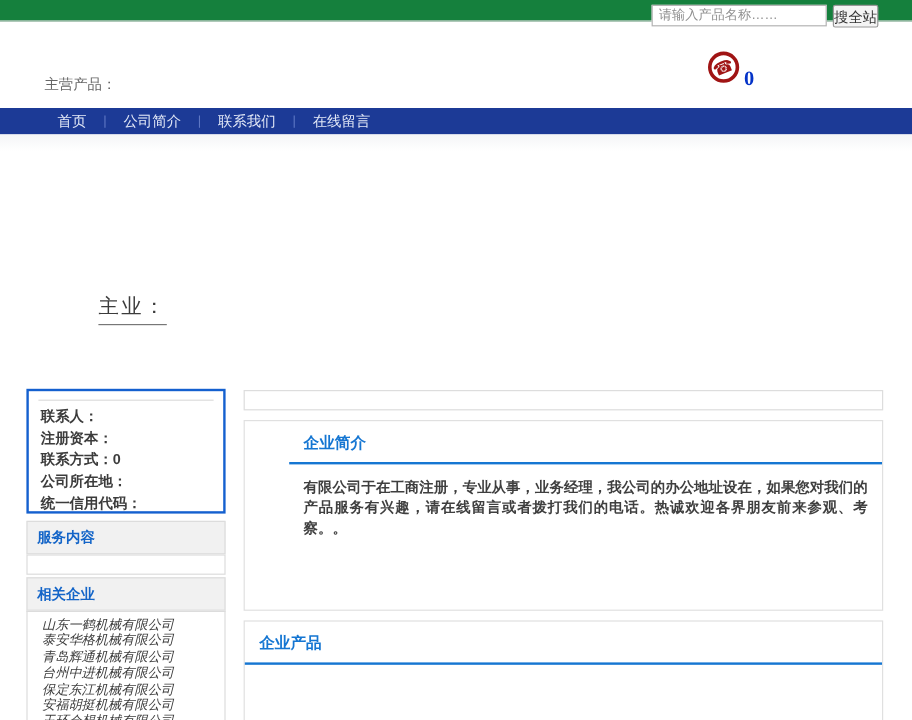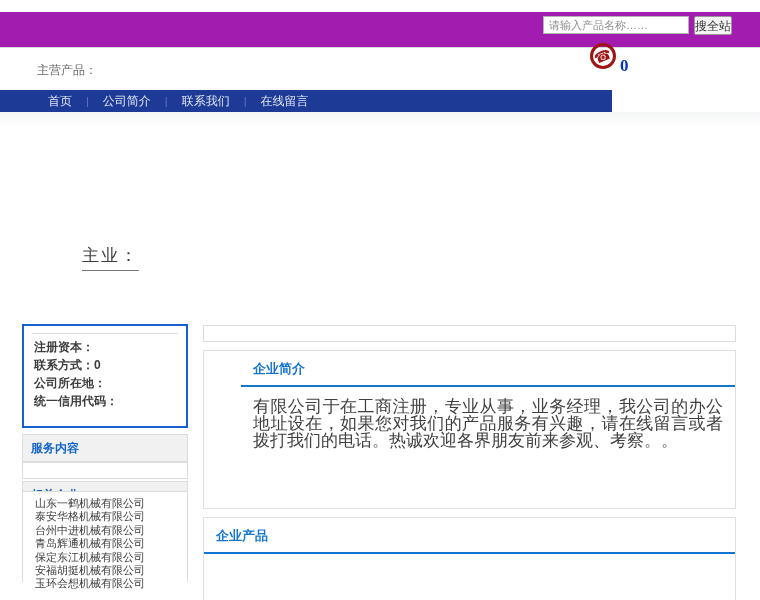--- a/index.html
+++ b/index.html
@@ -1,41 +1,41 @@
 <!DOCTYPE html>
 <html><head>
 <meta charset="utf-8">
 <style>
   * { margin:0; padding:0; box-sizing:border-box; }
   html,body { width:760px; height:600px; background:#fff; }
   body { font-family:"Liberation Sans","DejaVu Sans",sans-serif; }
   .page { position:relative; width:760px; height:600px; overflow:hidden; background:#fff; }
 
   
-  .topbar { position:absolute; left:0; top:0; width:760px; height:36px;
-            background:#a21caf; border-bottom:1px solid #d8d9da;margin-top:12px; }
+  .topbar { position:absolute; left:0; top:0; width:760px; height:18px;
+            background:#15803d; border-bottom:1px solid #d8d9da; }
   .search-input { position:absolute; left:543px; top:4px; width:146px; height:18px;
                   border:1px solid #b3b3b3; background:#fff; font-size:11px; padding:0 5px;
                   color:#333; font-family:inherit; }
   .search-input::placeholder { color:#8f8f8f; }
   .search-btn { position:absolute; left:694px; top:4px; width:38px; height:19px;
                 font-size:12px; color:#333; background:#f4f4f4; border:1px solid #989898;
                 border-radius:2px; font-family:inherit; cursor:pointer; line-height:16px; }
 
   
   .main-products { position:absolute; left:37px; top:62px; font-size:12px; color:#666; }
   .phone-circle { position:absolute; left:590px; top:43px; width:26px; height:26px;
                   border:3px solid #a01414; border-radius:50%;
                   display:flex; align-items:center; justify-content:center; }
   .phone-glyph { font-size:14px; color:#a01414; transform:rotate(-22deg); line-height:1; }
   .phone-zero { position:absolute; left:620px; top:56px; font-family:"Liberation Serif",serif;
                 font-weight:bold; font-size:17px; color:#0433c8; }
 
   
-  .nav { position:absolute; left:0; top:90px; width:612px; height:22px; background:#1c3a96;
+  .nav { position:absolute; left:0; top:90px; width:760px; height:22px; background:#1c3a96;
          display:flex; align-items:center; padding-left:48px; font-size:12px; }
   .nav-item { color:#e3e9f7; margin-right:14px; cursor:pointer; white-space:nowrap; }
   .nav-item:not(:first-child){ margin-left:14px; }
   .nav-sep { color:#5e77c4; font-size:11px; }
   .subband { position:absolute; left:0; top:112px; width:760px; height:14px;
              background:linear-gradient(#f4f5f6,#ffffff); }
 
   
   .main-biz { position:absolute; left:82px; top:228px; font-size:17px; color:#3c3c3c;
               letter-spacing:2px; border-bottom:1px solid #777; padding-bottom:3px;margin-top:16px; }
@@ -47,34 +47,34 @@
   .contact-line { padding:0 10px; font-size:12px; font-weight:bold; color:#3c3c3c;
                   line-height:18px; white-space:nowrap; }
 
   .panel-header { position:absolute; left:22px; width:166px; height:28px; background:#f1f1f1;
                   border:1px solid #dcdcdc; line-height:26px; padding-left:8px;
                   color:#1465c8; font-weight:bold; font-size:12px; }
   .service-header { top:434px; }
   .service-body { position:absolute; left:22px; top:462px; width:166px; height:17px;
                   border:1px solid #dcdcdc; background:#fff; }
   .related-header { top:481px; }
-  .related-body { position:absolute; left:22px; top:491px; width:166px; height:91px;
-                  border:1px solid #dcdcdc; border-bottom:none; background:#fff; padding-top:5px; }
+  .related-body { position:absolute; left:22px; top:509px; width:166px; height:91px;
+                  border:1px solid #dcdcdc; border-bottom:none; background:#fff; padding-top:5px;font-style:italic; }
   .company { font-size:11px; color:#3c3c3c; line-height:13.4px; padding-left:12px;
              white-space:nowrap; cursor:pointer; }
 
   
   .empty-bar { position:absolute; left:203px; top:325px; width:533px; height:17px;
                border:1px solid #ddd; background:#fff; }
   .content-box { position:absolute; left:203px; width:533px; border:1px solid #e0e0e0; background:#fff; }
   .about-box { top:350px; height:159px;padding-left:37px; }
   .products-box { top:517px; height:100px; }
   .box-head { padding:9px 12px 7px; border-bottom:2px solid #1576d2; color:#1576d2;
               font-weight:bold; font-size:13px; }
-  .about-text { padding:11px 12px; font-size:17px; font-weight:normal; color:#3f3f3f;
+  .about-text { padding:11px 12px; font-size:12px; font-weight:bold; color:#3f3f3f;
                 line-height:17px; text-align:justify; }
 </style>
 </head>
 <body>
 
 <div class="page">
 
   <div class="topbar">
     <input class="search-input" type="text" placeholder="请输入产品名称……" style="">
     <button class="search-btn">搜全站</button>
@@ -94,35 +94,36 @@
     <span class="nav-item">联系我们</span>
     <span class="nav-sep">|</span>
     <span class="nav-item">在线留言</span>
   </div>
   <div class="subband"></div>
 
   <div class="main-biz">主业：</div>
 
   <div class="contact-box">
     <div class="contact-divider"></div>
+    <div class="contact-line">联系人：</div>
     <div class="contact-line">注册资本：</div>
     <div class="contact-line">联系方式：0</div>
     <div class="contact-line">公司所在地：</div>
     <div class="contact-line">统一信用代码：</div>
   </div>
 
   <div class="panel-header service-header">服务内容</div>
   <div class="service-body"></div>
 
   <div class="panel-header related-header">相关企业</div>
   <div class="related-body">
     <div class="company">山东一鹤机械有限公司</div>
     <div class="company">泰安华格机械有限公司</div>
+    <div class="company">青岛辉通机械有限公司</div>
     <div class="company">台州中进机械有限公司</div>
-    <div class="company">青岛辉通机械有限公司</div>
     <div class="company">保定东江机械有限公司</div>
     <div class="company">安福胡挺机械有限公司</div>
     <div class="company">玉环会想机械有限公司</div>
   </div>
 
   <div class="empty-bar"></div>
 
   <div class="content-box about-box">
     <div class="box-head">企业简介</div>
     <div class="about-text">有限公司于在工商注册，专业从事，业务经理，我公司的办公地址设在，如果您对我们的产品服务有兴趣，请在线留言或者拨打我们的电话。热诚欢迎各界朋友前来参观、考察。。</div>

